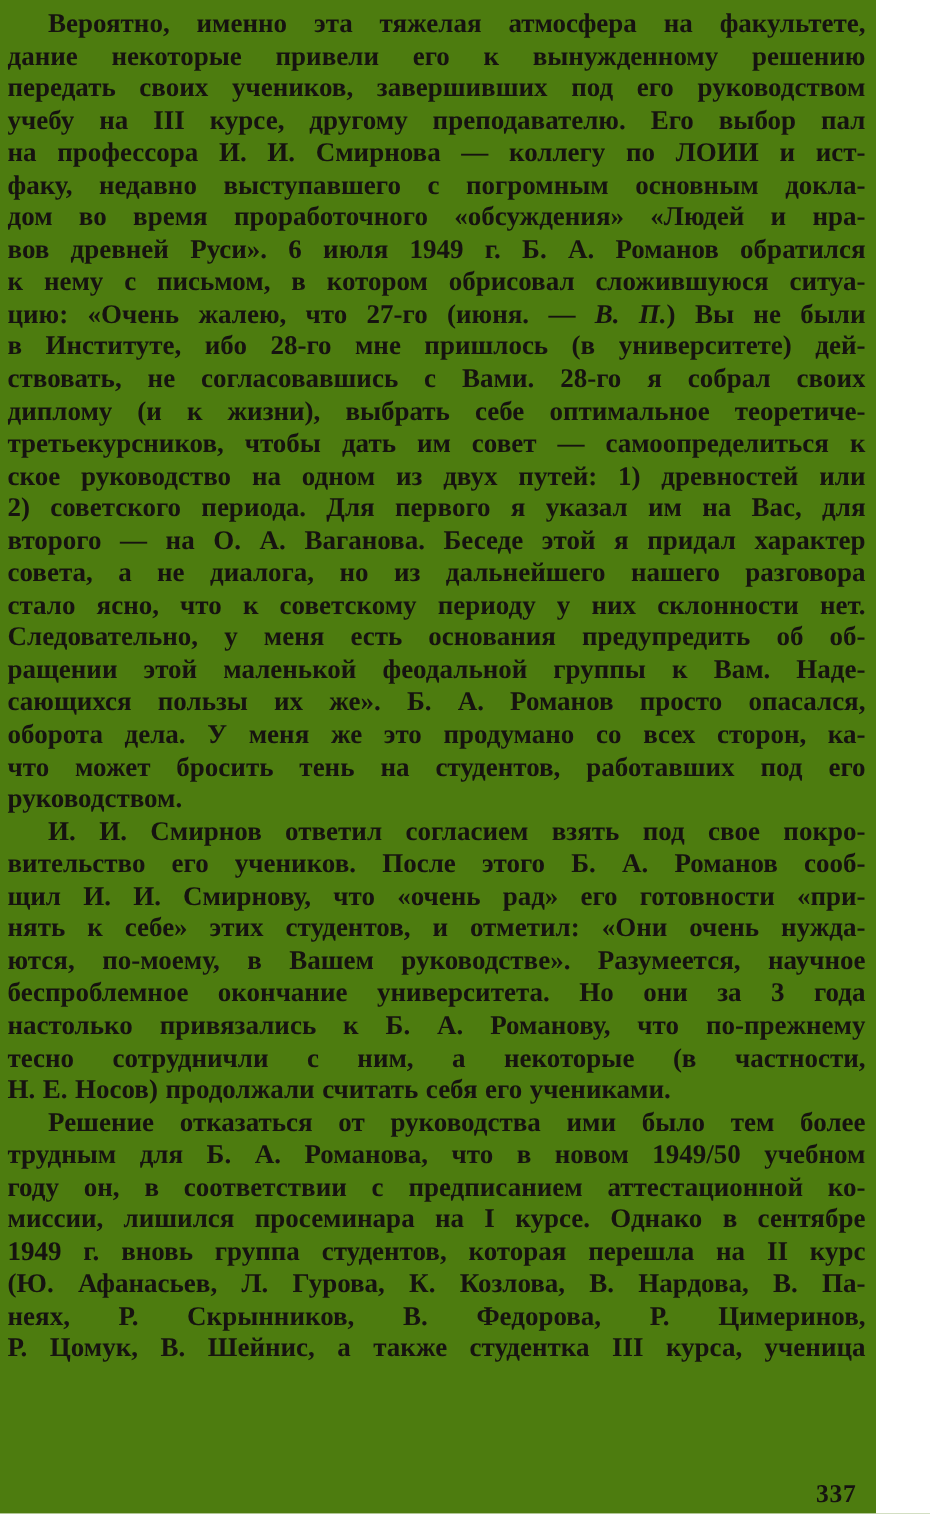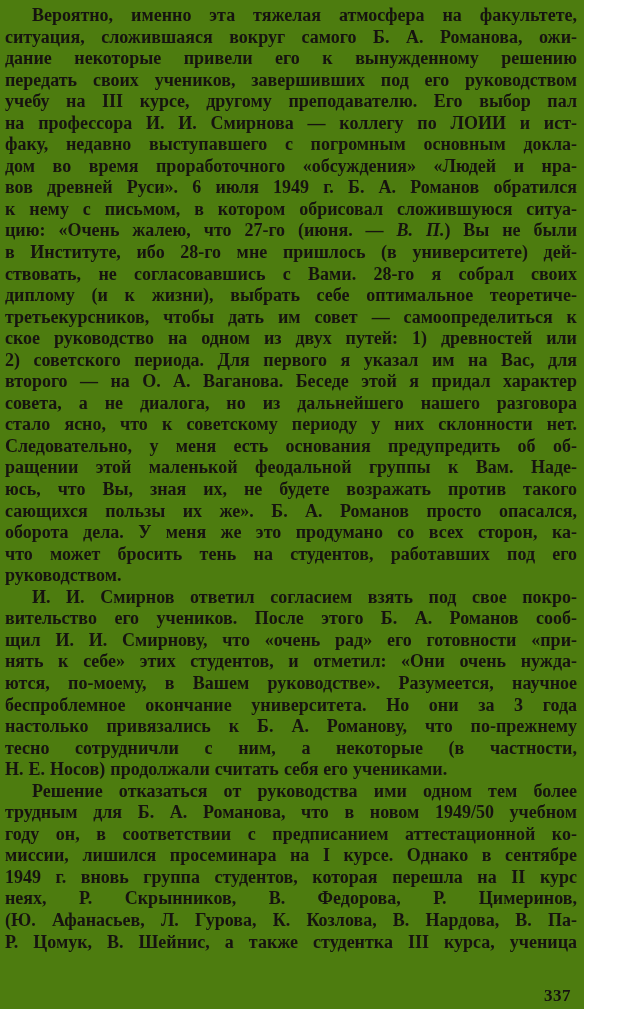--- a/index.html
+++ b/index.html
@@ -56,63 +56,61 @@
     text-align: center;
   }
 </style>
 </head>
 <body>
 
 <div class="page">
   <div class="text-block">
       <div class="paragraph">
         <div class="line indent">Вероятно, именно эта тяжелая атмосфера на факультете,</div>
-        <div class="line">ситуация, сложившаяся вокруг самого Б. А. Романова, ожи-</div>
         <div class="line">дание некоторые привели его к вынужденному решению</div>
         <div class="line">передать своих учеников, завершивших под его руководством</div>
         <div class="line">учебу на III курсе, другому преподавателю. Его выбор пал</div>
         <div class="line">на профессора И. И. Смирнова — коллегу по ЛОИИ и ист-</div>
         <div class="line">факу, недавно выступавшего с погромным основным докла-</div>
         <div class="line">дом во время проработочного «обсуждения» «Людей и нра-</div>
         <div class="line">вов древней Руси». 6 июля 1949 г. Б. А. Романов обратился</div>
         <div class="line">к нему с письмом, в котором обрисовал сложившуюся ситуа-</div>
         <div class="line">цию: «Очень жалею, что 27-го (июня. — <span class="italic">В. П.</span>) Вы не были</div>
         <div class="line">в Институте, ибо 28-го мне пришлось (в университете) дей-</div>
         <div class="line">ствовать, не согласовавшись с Вами. 28-го я собрал своих</div>
         <div class="line">диплому (и к жизни), выбрать себе оптимальное теоретиче-</div>
         <div class="line">третьекурсников, чтобы дать им совет — самоопределиться к</div>
         <div class="line">ское руководство на одном из двух путей: 1) древностей или</div>
         <div class="line">2) советского периода. Для первого я указал им на Вас, для</div>
         <div class="line">второго — на О. А. Ваганова. Беседе этой я придал характер</div>
         <div class="line">совета, а не диалога, но из дальнейшего нашего разговора</div>
         <div class="line">стало ясно, что к советскому периоду у них склонности нет.</div>
         <div class="line">Следовательно, у меня есть основания предупредить об об-</div>
         <div class="line">ращении этой маленькой феодальной группы к Вам. Наде-</div>
-        <div class="line">юсь, что Вы, зная их, не будете возражать против такого</div>
         <div class="line">сающихся пользы их же». Б. А. Романов просто опасался,</div>
         <div class="line">оборота дела. У меня же это продумано со всех сторон, ка-</div>
         <div class="line">что может бросить тень на студентов, работавших под его</div>
         <div class="line lastline">руководством.</div>
       </div>
       <div class="paragraph">
         <div class="line indent">И. И. Смирнов ответил согласием взять под свое покро-</div>
         <div class="line">вительство его учеников. После этого Б. А. Романов сооб-</div>
         <div class="line">щил И. И. Смирнову, что «очень рад» его готовности «при-</div>
         <div class="line">нять к себе» этих студентов, и отметил: «Они очень нужда-</div>
         <div class="line">ются, по-моему, в Вашем руководстве». Разумеется, научное</div>
         <div class="line">беспроблемное окончание университета. Но они за 3 года</div>
         <div class="line">настолько привязались к Б. А. Романову, что по-прежнему</div>
         <div class="line">тесно сотрудничли с ним, а некоторые (в частности,</div>
         <div class="line lastline">Н. Е. Носов) продолжали считать себя его учениками.</div>
       </div>
       <div class="paragraph">
-        <div class="line indent">Решение отказаться от руководства ими одном тем более</div>
+        <div class="line indent">Решение отказаться от руководства ими было тем более</div>
         <div class="line">трудным для Б. А. Романова, что в новом 1949/50 учебном</div>
         <div class="line">году он, в соответствии с предписанием аттестационной ко-</div>
         <div class="line">миссии, лишился просеминара на I курсе. Однако в сентябре</div>
         <div class="line">1949 г. вновь группа студентов, которая перешла на II курс</div>
+        <div class="line">(Ю. Афанасьев, Л. Гурова, К. Козлова, В. Нардова, В. Па-</div>
         <div class="line">неях, Р. Скрынников, В. Федорова, Р. Цимеринов,</div>
-        <div class="line">(Ю. Афанасьев, Л. Гурова, К. Козлова, В. Нардова, В. Па-</div>
         <div class="line">Р. Цомук, В. Шейнис, а также студентка III курса, ученица</div>
       </div>
     </div>
   <div class="page-number">337</div>
 </div>
 
 </body></html>

